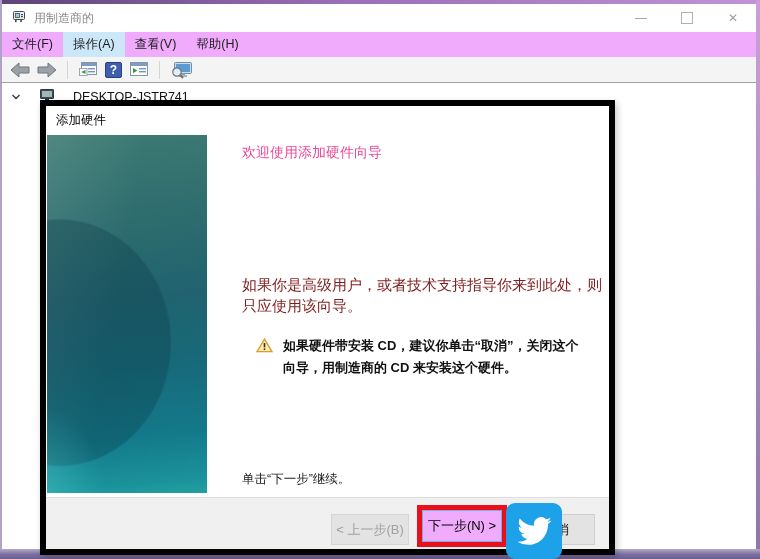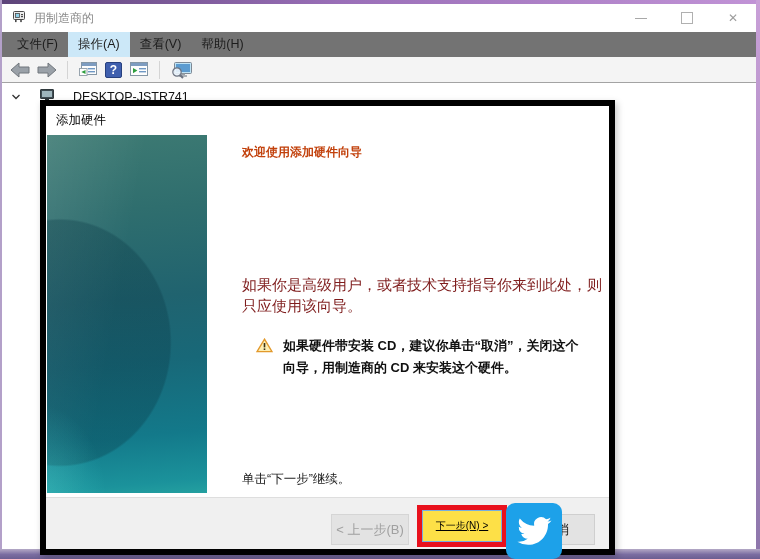--- a/index.html
+++ b/index.html
@@ -20,22 +20,22 @@
   
   .dm-window { position:absolute; left:2px; top:4px; width:754px; height:545px; background:#fff; }
 
   .titlebar { height:28px; display:flex; align-items:center; padding-left:9px; background:#fff; }
   .app-title { margin-left:7px; font-size:12px; color:#8a8a8a; }
   .win-controls { margin-left:auto; display:flex; height:100%; }
   .win-btn { width:46px; display:flex; align-items:center; justify-content:center;
              color:#9d9d9d; font-size:12px; }
   .max-glyph { width:10px; height:10px; border:1px solid #b0b0b0; display:block; }
 
-  .menubar { height:25px; display:flex; align-items:stretch; padding-left:5px;
-             font-size:12.5px; color:#1c1c1c; background:#737373; }
+  .menubar { height:25px; display:flex; align-items:stretch; 
+             font-size:12.5px; color:#1c1c1c; background:#f0abfc; }
   .menu-item { padding:0 10px; display:flex; align-items:center; cursor:default; }
   .menu-item.active { background:#cce8f8; }
 
   .toolbar { height:25px; display:flex; align-items:center; padding-left:8px; gap:7px;
              background:#f4f4f4; border-bottom:1px solid #a3a3a3; }
   .tb-btn { display:flex; align-items:center; justify-content:center; }
   .tb-sep { width:1px; height:18px; background:#d4d4d4; margin:0 3px; }
 
   .tree-area { position:relative; background:#fff; height:466px; }
   .tree-row { display:flex; align-items:center; gap:18px; padding:5px 0 0 9px;
@@ -49,37 +49,37 @@
   .dlg-page { position:relative; height:365px; overflow:hidden; background:#fff; }
 
   .side-img { position:absolute; left:1px; top:2px; width:160px; height:358px;
     background:
       radial-gradient(60% 38% at -5% 102%, rgba(70,210,205,0.40), rgba(70,210,205,0) 70%),
       radial-gradient(125% 62% at 8% 58%, rgba(8,53,66,0.30) 0 55%, rgba(8,53,66,0) 56%),
       linear-gradient(100deg, rgba(255,255,255,0.10), rgba(255,255,255,0) 45%),
       linear-gradient(175deg, #3d7a73 0%, #2f6e6e 22%, #20636f 46%, #186878 63%, #13798a 83%, #1b929b 96%, #24a0a0 100%);
   }
 
-  .dlg-heading { position:absolute; left:196px; top:11px; font-size:12px; font-weight:bold; color:#c2410c; }
+  .dlg-heading { position:absolute; left:196px; top:11px; font-size:14px; font-weight:normal; color:#ec4899; }
   .dlg-para1 { position:absolute; left:196px; top:77px;  width:374px; font-size:13px; line-height:21px; color:#1a1a1a; }
   .dlg-para2 { position:absolute; left:196px; top:141px; width:374px; font-size:15px; line-height:21px; color:#7f1d1d; }
   .warn-icon-box { position:absolute; left:210px; top:205px; }
   .warn-text { position:absolute; left:237px; top:202px; width:308px; font-size:13px;
                font-weight:bold; line-height:22px; color:#101010; }
   .dlg-note { position:absolute; left:196px; top:338px; font-size:12.5px; color:#1a1a1a; }
 
   .btn-bar { height:51px; background:#f0f0f0; border-top:1px solid #dedede; position:relative; }
   .btn { position:absolute; top:16px; height:29px; width:76px; font-size:13px;
          display:flex; align-items:center; justify-content:center; cursor:default; }
   .btn-back   { left:285px; background:#e3e3e3; border:1px solid #d5d5d5; color:#a0a0a0; }
   .btn-cancel { left:471px; background:#e3e3e3; border:1px solid #cfcfcf; color:#1a1a1a; }
   .red-box { position:absolute; left:371px; top:7px; width:80px; height:32px;
              border:5px solid #e8101c; }
-  .btn-next { width:78px; height:30px; background:#fde047; border:1px solid #77aede; color:#000;
-              display:flex; align-items:center; justify-content:center; font-size:10px; cursor:default;text-decoration:underline; }
+  .btn-next { width:78px; height:30px; background:#f0abfc; border:1px solid #77aede; color:#000;
+              display:flex; align-items:center; justify-content:center; font-size:13px; cursor:default; }
 
   
   .wm-icon { position:absolute; left:506px; top:503px; width:56px; height:56px; z-index:20;
              border-radius:9px; background:#1da1e9; display:flex; align-items:center; justify-content:center; }
   .wm-text { position:absolute; left:565px; top:508px; z-index:20; font-size:23px; font-weight:bold;
              color:#ffffff; -webkit-text-stroke:1.5px #2a9fe8; letter-spacing:0.5px; white-space:nowrap; }
   .wm-url  { position:absolute; left:566px; top:539px; z-index:21; font-size:11px; font-weight:bold;
              color:#49abef; letter-spacing:2.6px; white-space:nowrap; }
 </style>
 </head>

